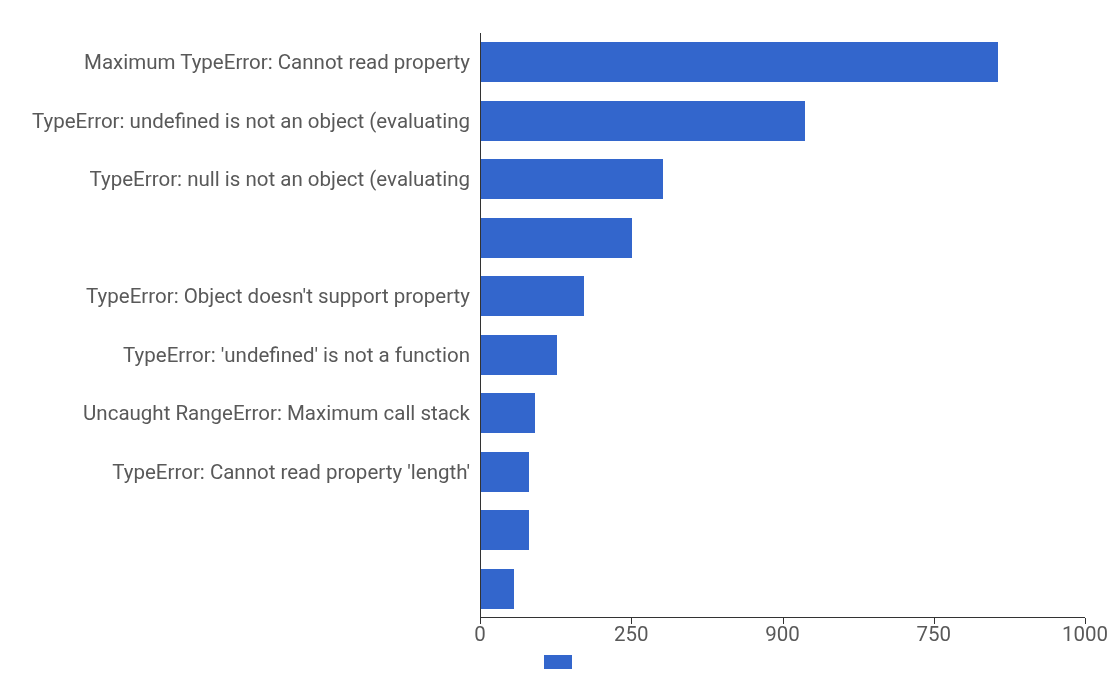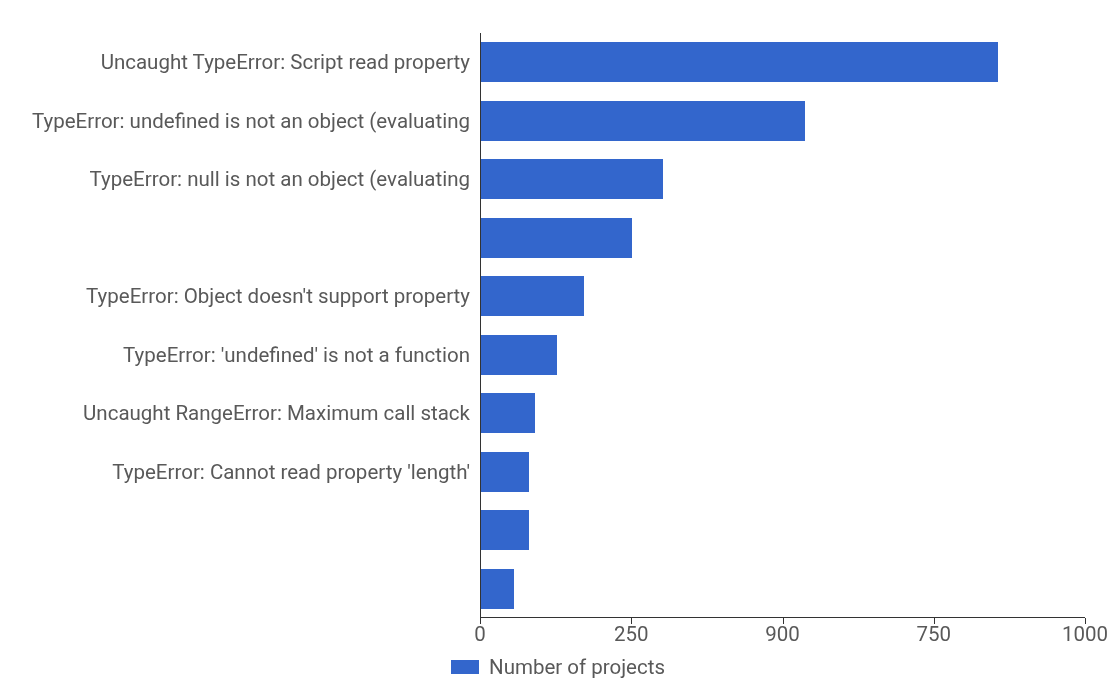--- a/index.html
+++ b/index.html
@@ -97,21 +97,21 @@
     height: 14px;
     background: #3366cc;
   }
 </style>
 </head>
 <body>
 
 <div class="chart-container">
 
   <div class="ylabels">
-    <div class="lbl" style="top:0px">Uncaught TypeError: Script read property</div>
+    <div class="lbl" style="top:0px">Maximum TypeError: Cannot read property</div>
     <div class="lbl" style="top:58.5px">TypeError: undefined is not an object (evaluating</div>
     <div class="lbl" style="top:117px">TypeError: null is not an object (evaluating</div>
     <div class="lbl" style="top:234px">TypeError: Object doesn't support property</div>
     <div class="lbl" style="top:292.5px">TypeError: 'undefined' is not a function</div>
     <div class="lbl" style="top:351px">Uncaught RangeError: Maximum call stack</div>
     <div class="lbl" style="top:409.5px">TypeError: Cannot read property 'length'</div>
   </div>
 
   <div class="plot-area">
     <div class="row" style="top:0px">
@@ -155,16 +155,15 @@
   <div class="xticks">
     <div class="tick" style="left:0%">0</div>
     <div class="tick" style="left:25%">250</div>
     <div class="tick" style="left:50%">900</div>
     <div class="tick" style="left:75%">750</div>
     <div class="tick" style="left:100%">1000</div>
   </div>
 
   <div class="legend">
     <div class="legend-swatch"></div>
-    <span>Number of projects</span>
   </div>
 
 </div>
 
 </body></html>

